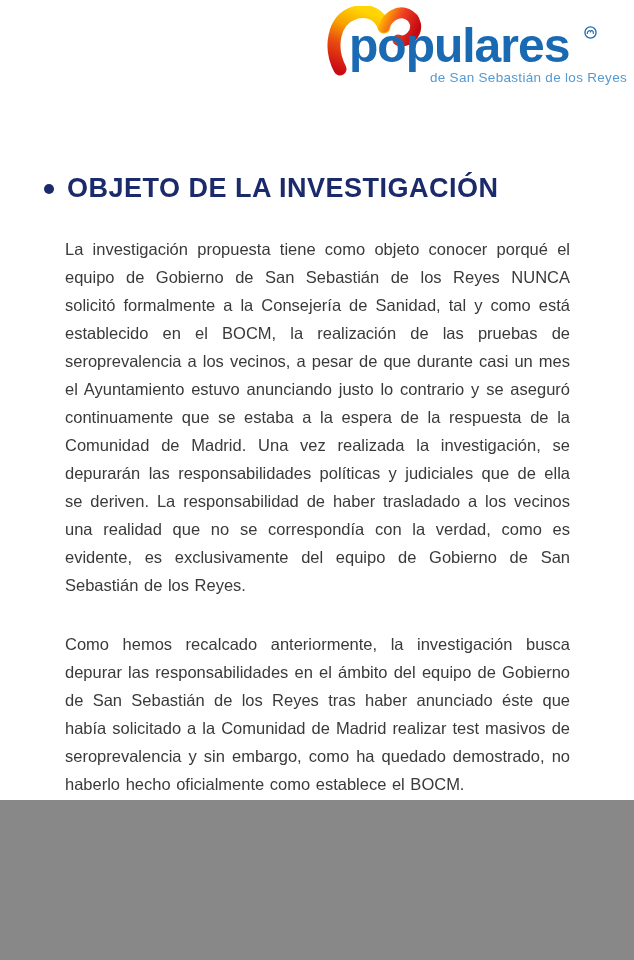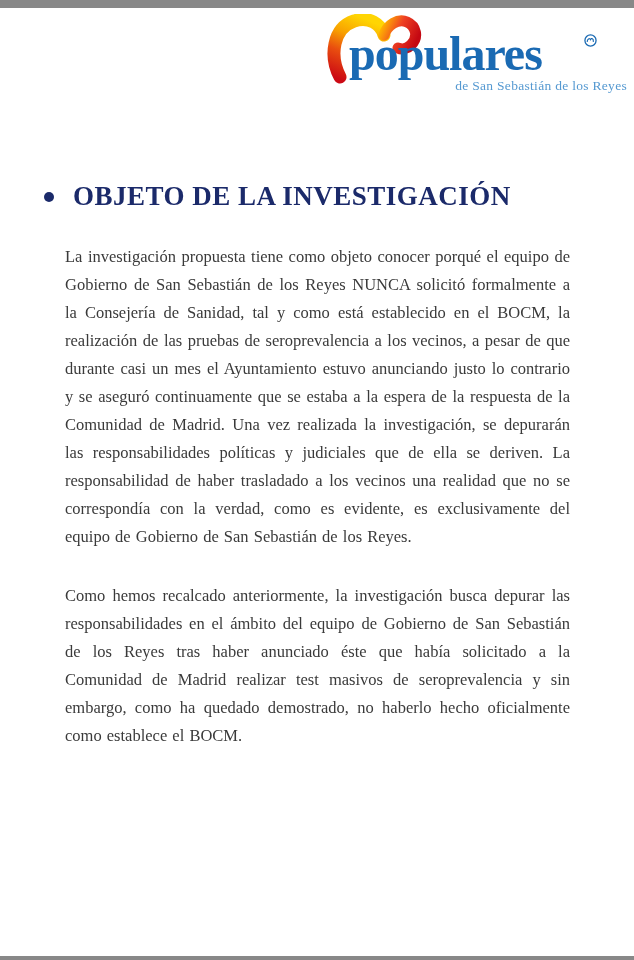--- a/index.html
+++ b/index.html
@@ -5,24 +5,24 @@
   :root{
     --brand-blue:#1a6ab3;
     --subtitle-blue:#5599d1;
     --heading-navy:#1b2a6a;
     --body-text:#3a3a3a;
     --page-bg:#ffffff;
   }
   html,body{margin:0;padding:0;background:#888;}
   .page{
     position:relative;
-    width:634px;height:948px;
-    margin:8px auto;
+    width:634px;height:800px;
+    margin:0 auto;
     background:var(--page-bg);
-    font-family:Liberation Serif, serif;
+    font-family:Liberation Sans, sans-serif;
     overflow:hidden;
   }
   
   .header{
     position:relative;
     height:100px;
   }
   .logo{
     position:absolute;
     top:4px;right:5px;
@@ -55,21 +55,21 @@
     letter-spacing:0.3px;
     white-space:nowrap;
   }
   
   .doc{
     padding:0 64px 0 44px;
   }
   .section-heading{
     display:flex;
     align-items:center;
-    gap:19px;
+    gap:13px;
     margin:0;
     color:var(--heading-navy);
     font-size:27px;
     font-weight:bold;
     letter-spacing:0.5px;
     line-height:32px;
   }
   .heading-objeto{margin-top:72px;}
   .heading-ambito{margin-top:34px;}
   .bullet{

